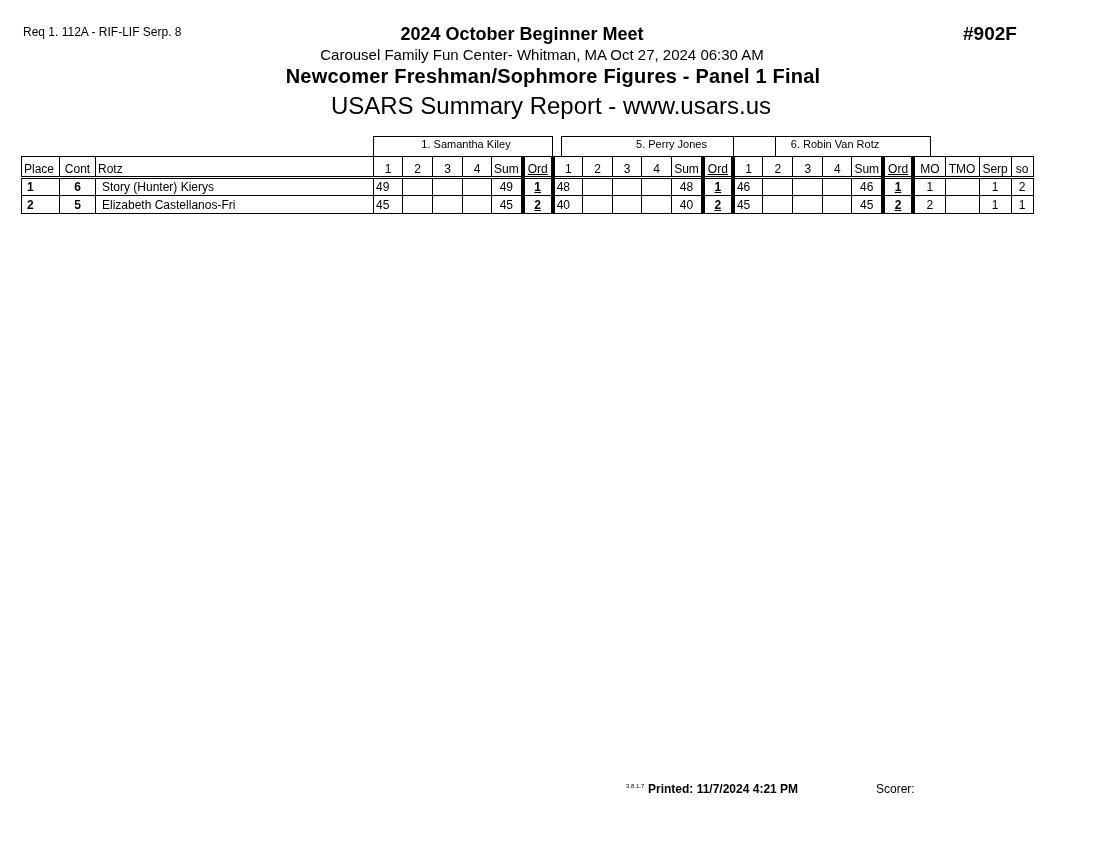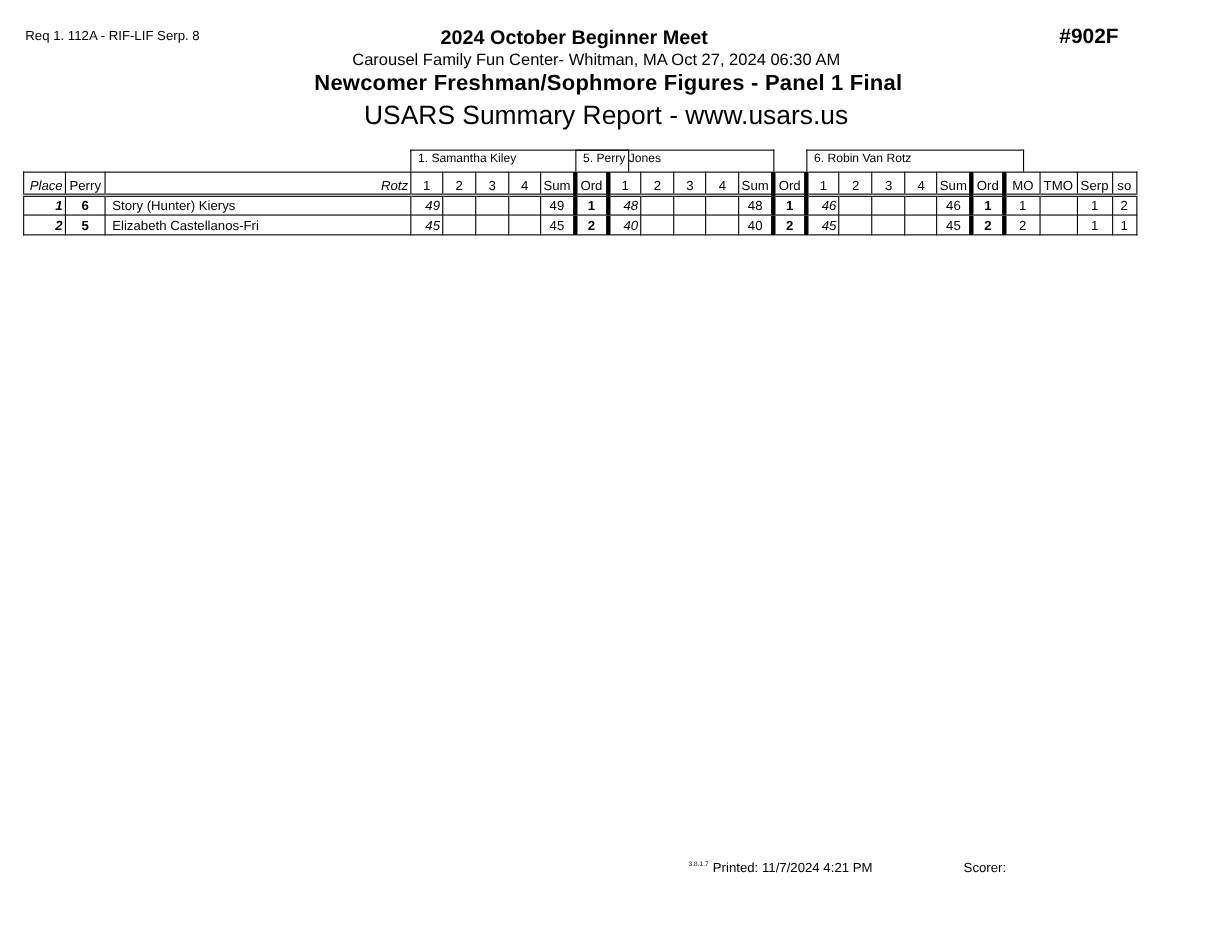--- a/index.html
+++ b/index.html
@@ -1,55 +1,55 @@
 <!DOCTYPE html>
 <html><head>
   <meta charset="utf-8">
   <style>
     html, body { margin: 0; padding: 0; background: #ffffff; }
     body { width: 1100px; height: 850px; position: relative; font-family: "Liberation Sans", sans-serif; color: #000; overflow: hidden; }
-    .abs { position: absolute; }
+    .abs { position: absolute; text-align: center; }
     .req { left: 23px; top: 25px; font-size: 12px; }
     .event-no { left: 963px; top: 23px; font-size: 19px; font-weight: bold; }
     .hdr { left: 0; width: 1100px; text-align: center; }
     .h-meet { top: 24px; font-size: 18px; font-weight: bold; left: -28px; }
     .h-venue { top: 46px; font-size: 15px; left: -8px; }
     .h-event { top: 65px; font-size: 20px; font-weight: bold; left: 3px; letter-spacing: 0.2px; }
     .h-report { top: 92px; font-size: 24px; left: 1px; }
 
     .judge-box { top: 136px; height: 20px; border: 1px solid #000; border-bottom: none; font-size: 11px; box-sizing: border-box; padding: 1px 0 0 6px; }
 
     table.grid { position: absolute; left: 21px; top: 156px; border-collapse: collapse; font-size: 12px; table-layout: fixed; }
     table.grid td { border: 1px solid #000; height: 18px; padding: 0 2px; box-sizing: border-box; white-space: nowrap; overflow: hidden; }
     table.grid tr.head td { height: 21px; padding-top: 4px; vertical-align: middle; }
     table.grid tr.head { border-bottom: 3px double #000; }
     table.grid tr.head td { border-bottom: 3px double #000; }
     .c { text-align: center; }
-    .l { text-align: right; font-style: italic; }
+    .l { text-align: left; }
     .b { font-weight: bold; }
     .thickL { border-left: 4px solid #000 !important; }
-    .thickR { border-right: 4px solid #000 !important; }
+    .thickR { border-right: 4px solid #000 !important; text-decoration: underline; }
     .nm { font-weight: normal; padding-left: 6px !important; }
 
     .footer-ver { left: 626px; top: 783px; font-size: 6px; }
-    .footer-printed { left: 648px; top: 782px; font-size: 12px; }
+    .footer-printed { left: 648px; top: 782px; font-size: 12px; font-weight: bold; }
     .footer-scorer { left: 856px; top: 782px; font-size: 12px; margin-left: 20px; }
   </style>
 </head>
 <body>
 
 <div class="abs req">Req  1.  112A - RIF-LIF Serp. 8</div>
 <div class="abs event-no">#902F</div>
 <div class="abs hdr h-meet">2024 October Beginner Meet</div>
 <div class="abs hdr h-venue">Carousel Family Fun Center- Whitman, MA  Oct 27, 2024  06:30 AM</div>
 <div class="abs hdr h-event">Newcomer Freshman/Sophmore Figures - Panel 1 Final</div>
 <div class="abs hdr h-report">USARS Summary Report - www.usars.us</div>
 
-<div class="abs judge-box" style="left:373px; width:199px;">1.  Samantha Kiley</div>
-<div class="abs judge-box" style="left:523px; width:181px;">5.  Perry Jones</div>
+<div class="abs judge-box" style="left:373px; width:180px;">1.  Samantha Kiley</div>
+<div class="abs judge-box" style="left:561px; width:215px;">5.  Perry Jones</div>
 <div class="abs judge-box" style="left:733px; width:198px;">6.  Robin Van Rotz</div>
 
 <table class="grid">
   <colgroup>
     <col style="width:38px">
       <col style="width:36px">
       <col style="width:278px">
     <col style="width:29px">
       <col style="width:30px">
       <col style="width:30px">
@@ -69,21 +69,21 @@
       <col style="width:31px">
       <col style="width:30px">
     <col style="width:32px">
       <col style="width:34px">
       <col style="width:32px">
       <col style="width:22px">
   </colgroup>
   <tbody>
       <tr class="head">
     <td class="l">Place</td>
-    <td class="c">Perry</td>
+    <td class="c">Cont</td>
     <td class="l">Rotz</td>
 
     <td class="c">1</td>
     <td class="c">2</td>
     <td class="c">3</td>
     <td class="c">4</td>
     <td class="c">Sum</td>
     <td class="c thickL thickR">Ord</td>
 
     <td class="c">1</td>

